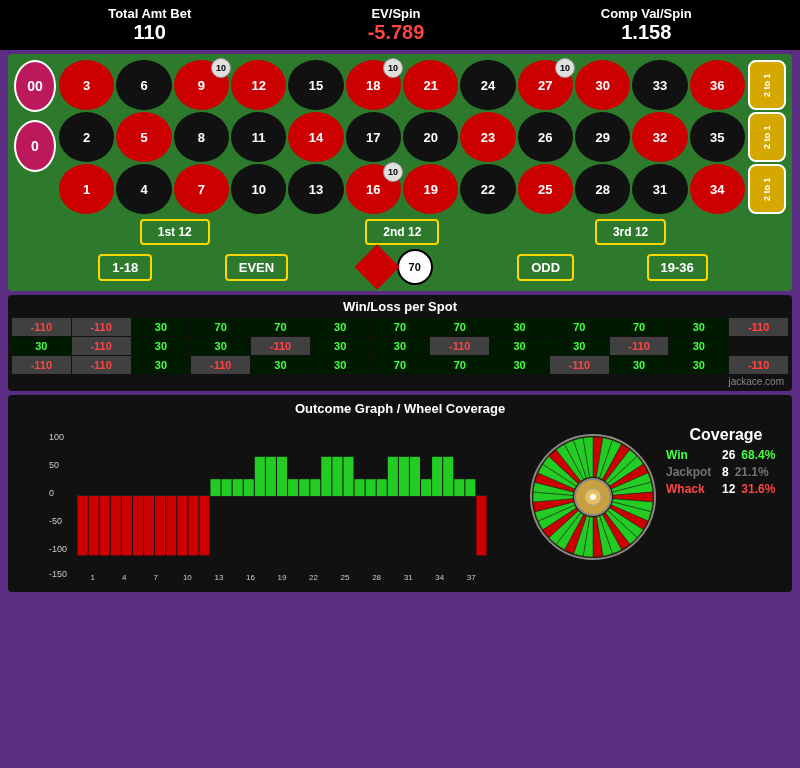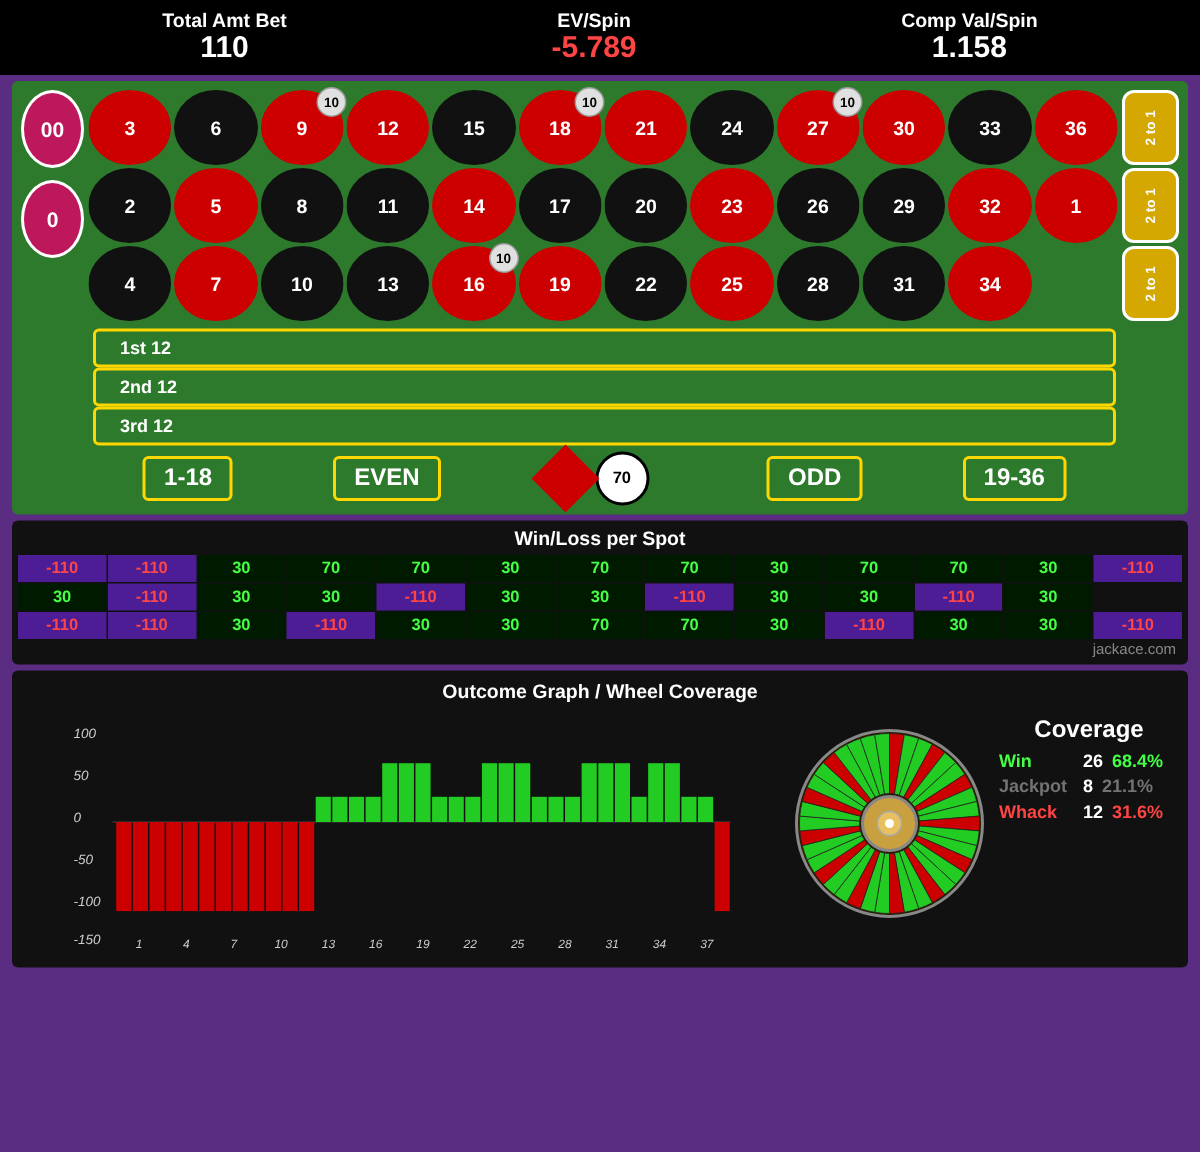--- a/index.html
+++ b/index.html
@@ -122,21 +122,20 @@
       writing-mode: vertical-rl;
       transform: rotate(180deg);
     }
 
     
     .bottom-bets {
       display: flex;
       justify-content: space-around;
       margin-top: 5px;
       padding: 0 42px 0 48px;
-      flex-direction: column;
     }
     .dozen-bet {
       background: transparent;
       border: 2px solid #ffd700;
       color: #fff;
       font-size: 12px;
       font-weight: bold;
       padding: 4px 16px;
       border-radius: 4px;
     }
@@ -145,21 +144,21 @@
       display: flex;
       justify-content: space-around;
       align-items: center;
       margin-top: 4px;
       padding: 0 42px 0 48px;
     }
     .even-bet {
       background: transparent;
       border: 2px solid #ffd700;
       color: #fff;
-      font-size: 16px;
+      font-size: 13px;
       font-weight: bold;
       padding: 4px 12px;
       border-radius: 4px;
     }
     .diamond {
       width: 32px;
       height: 32px;
       background: #cc0000;
       transform: rotate(45deg);
     }
@@ -201,21 +200,21 @@
       grid-template-columns: repeat(13, 1fr);
       gap: 1px;
     }
     .wl-cell {
       padding: 3px 2px;
       text-align: center;
       font-size: 11px;
       font-weight: bold;
       color: #fff;
     }
-    .wl-neg { color: #ff4444; background: #4c1d95; }
+    .wl-neg { color: #ff4444; background: #404040; }
     .wl-pos { color: #44ff44; background: #001a00; }
     .jackace {
       text-align: right;
       color: #888;
       font-size: 10px;
       padding-right: 4px;
       margin-top: 2px;
     }
 
     
@@ -233,21 +232,20 @@
       margin-bottom: 6px;
     }
     .outcome-body {
       display: flex;
       gap: 8px;
       align-items: flex-start;
     }
     .chart-area {
       flex: 1;
       position: relative;
-      font-style: italic;
     }
     svg.bar-chart {
       width: 100%;
       height: 160px;
     }
 
     
     .wheel-wrap {
       width: 130px;
       height: 130px;
@@ -331,20 +329,21 @@
         <div class="num-cell red">5</div>
         <div class="num-cell black">8</div>
         <div class="num-cell black">11</div>
         <div class="num-cell red">14</div>
         <div class="num-cell black">17</div>
         <div class="num-cell black">20</div>
         <div class="num-cell red">23</div>
         <div class="num-cell black">26</div>
         <div class="num-cell black">29</div>
         <div class="num-cell red">32</div>
+        <div class="num-cell black">35</div>
         <div class="num-cell red">1</div>
         <div class="num-cell black">4</div>
         <div class="num-cell red">7</div>
         <div class="num-cell black">10</div>
         <div class="num-cell black">13</div>
         <div class="num-cell red has-chip" data-chip="10">16</div>
         <div class="num-cell red">19</div>
         <div class="num-cell black">22</div>
         <div class="num-cell red">25</div>
         <div class="num-cell black">28</div>

